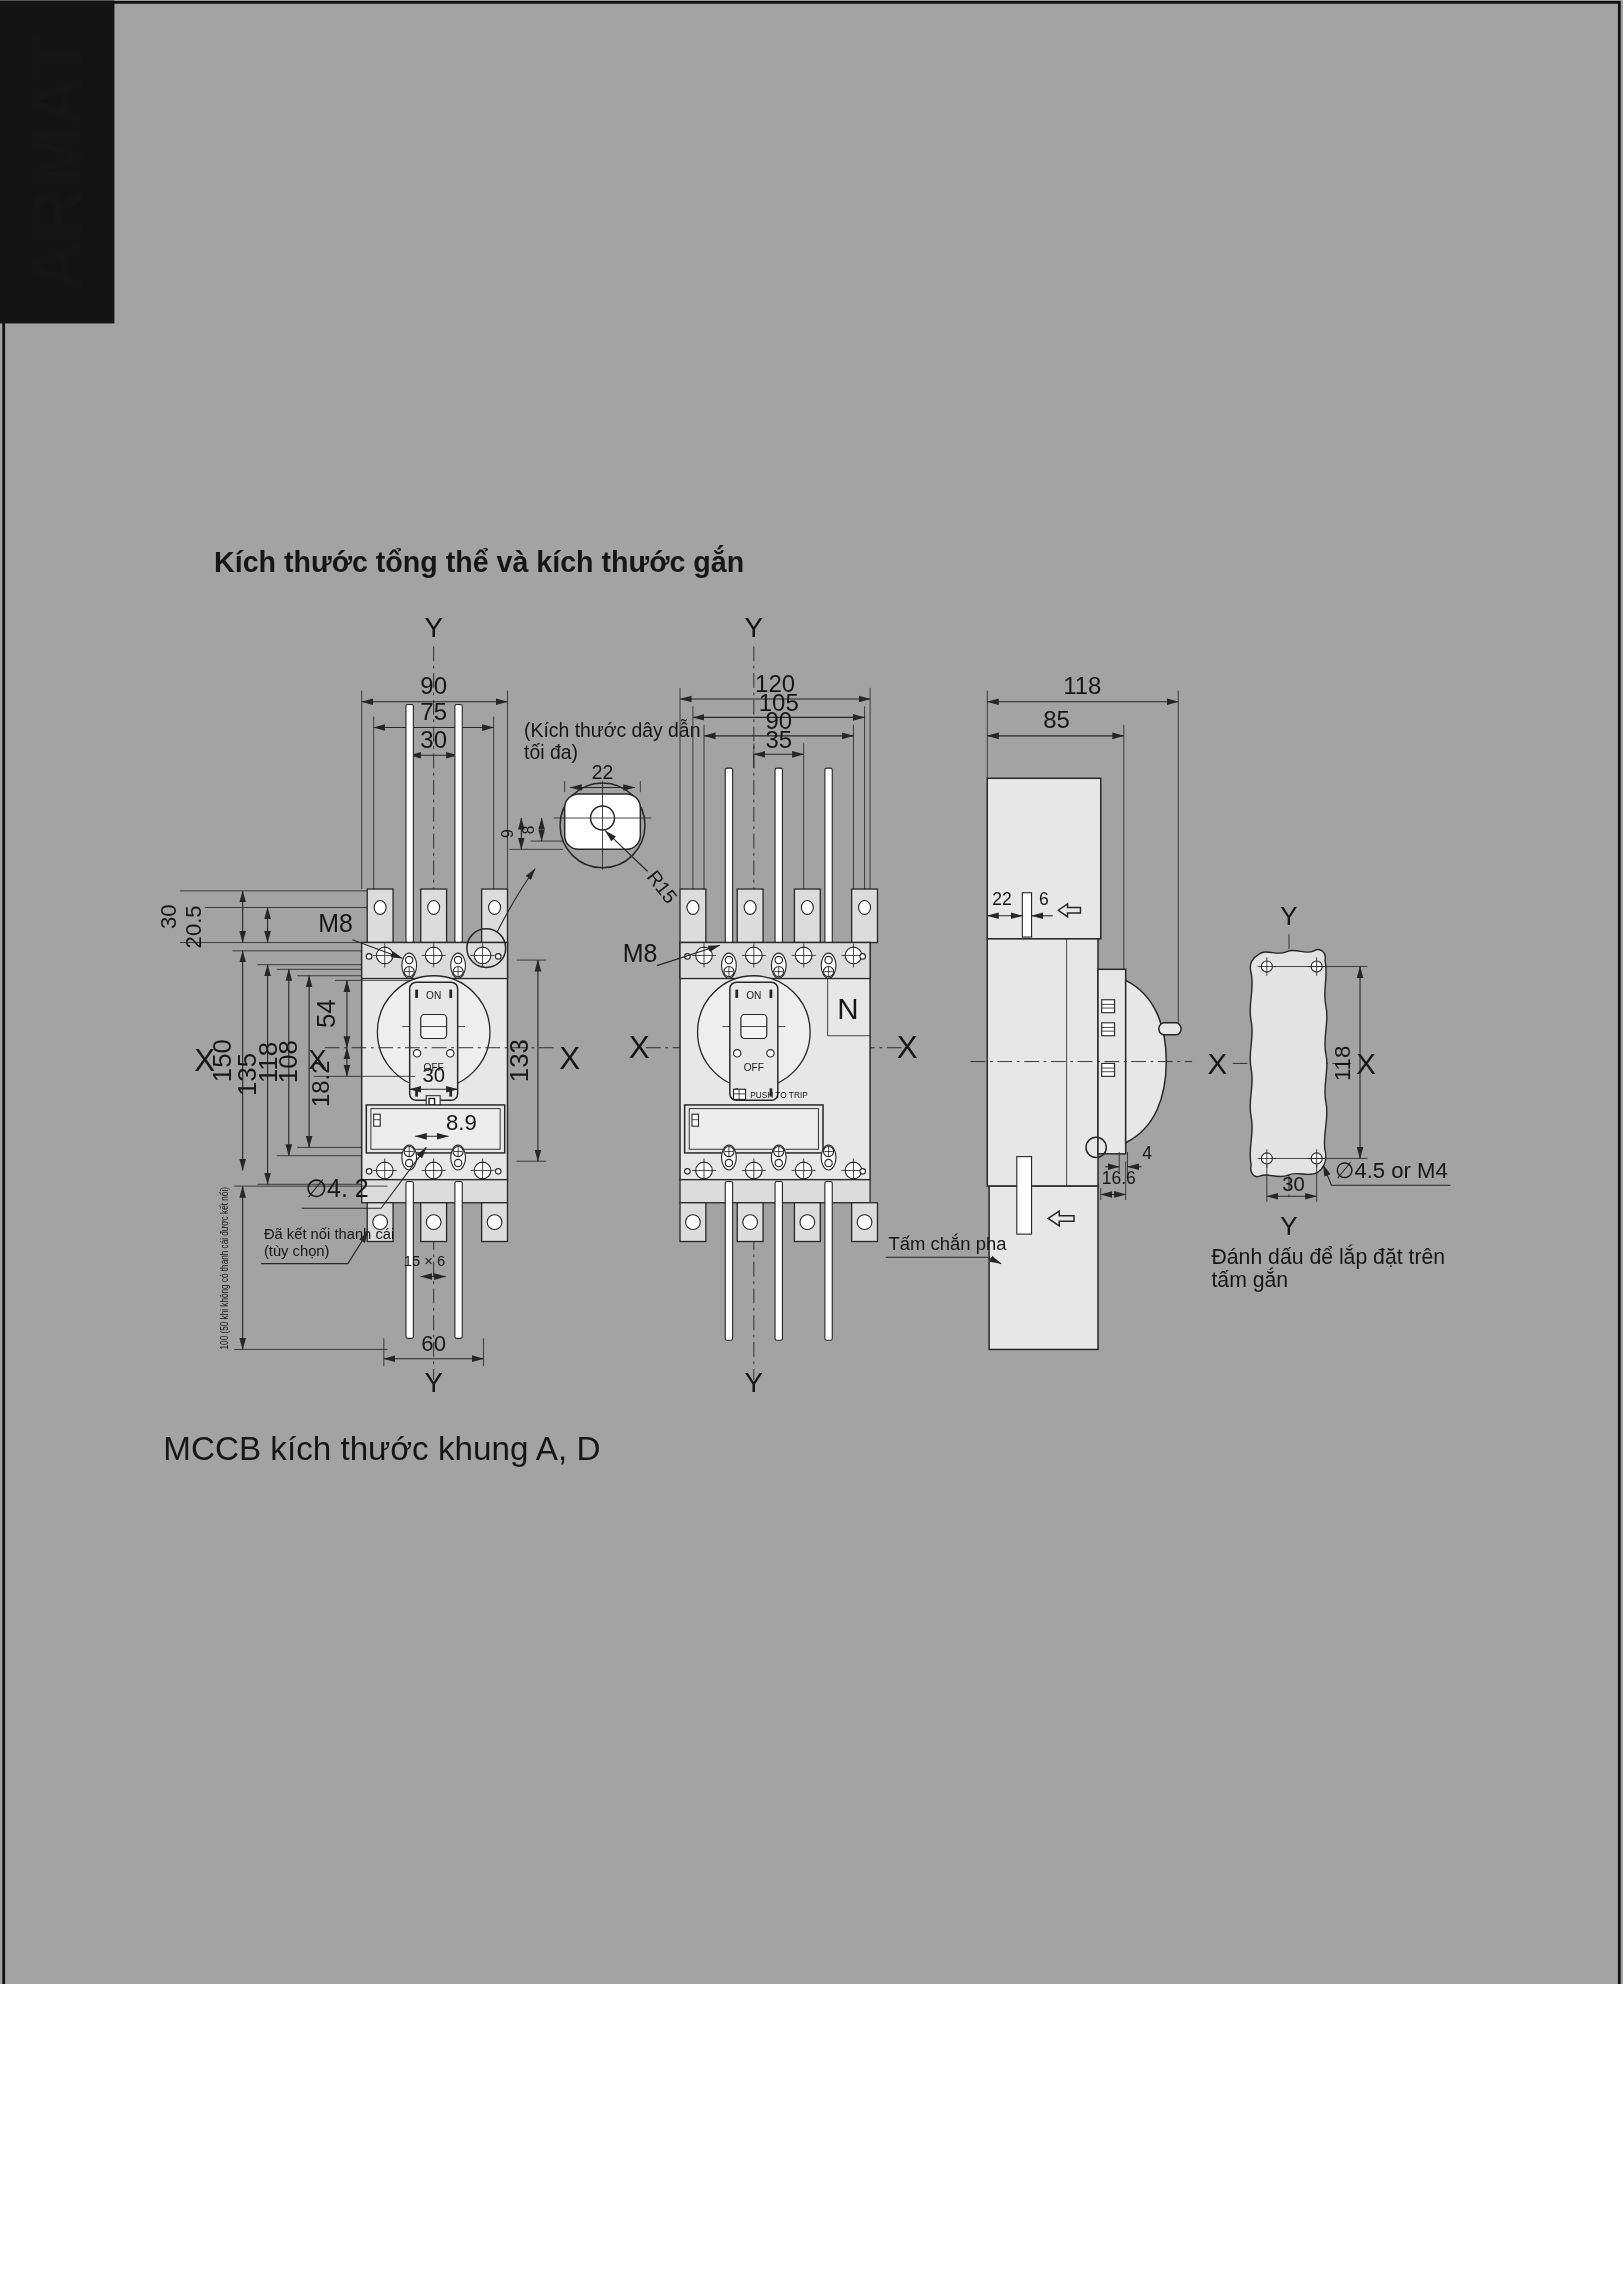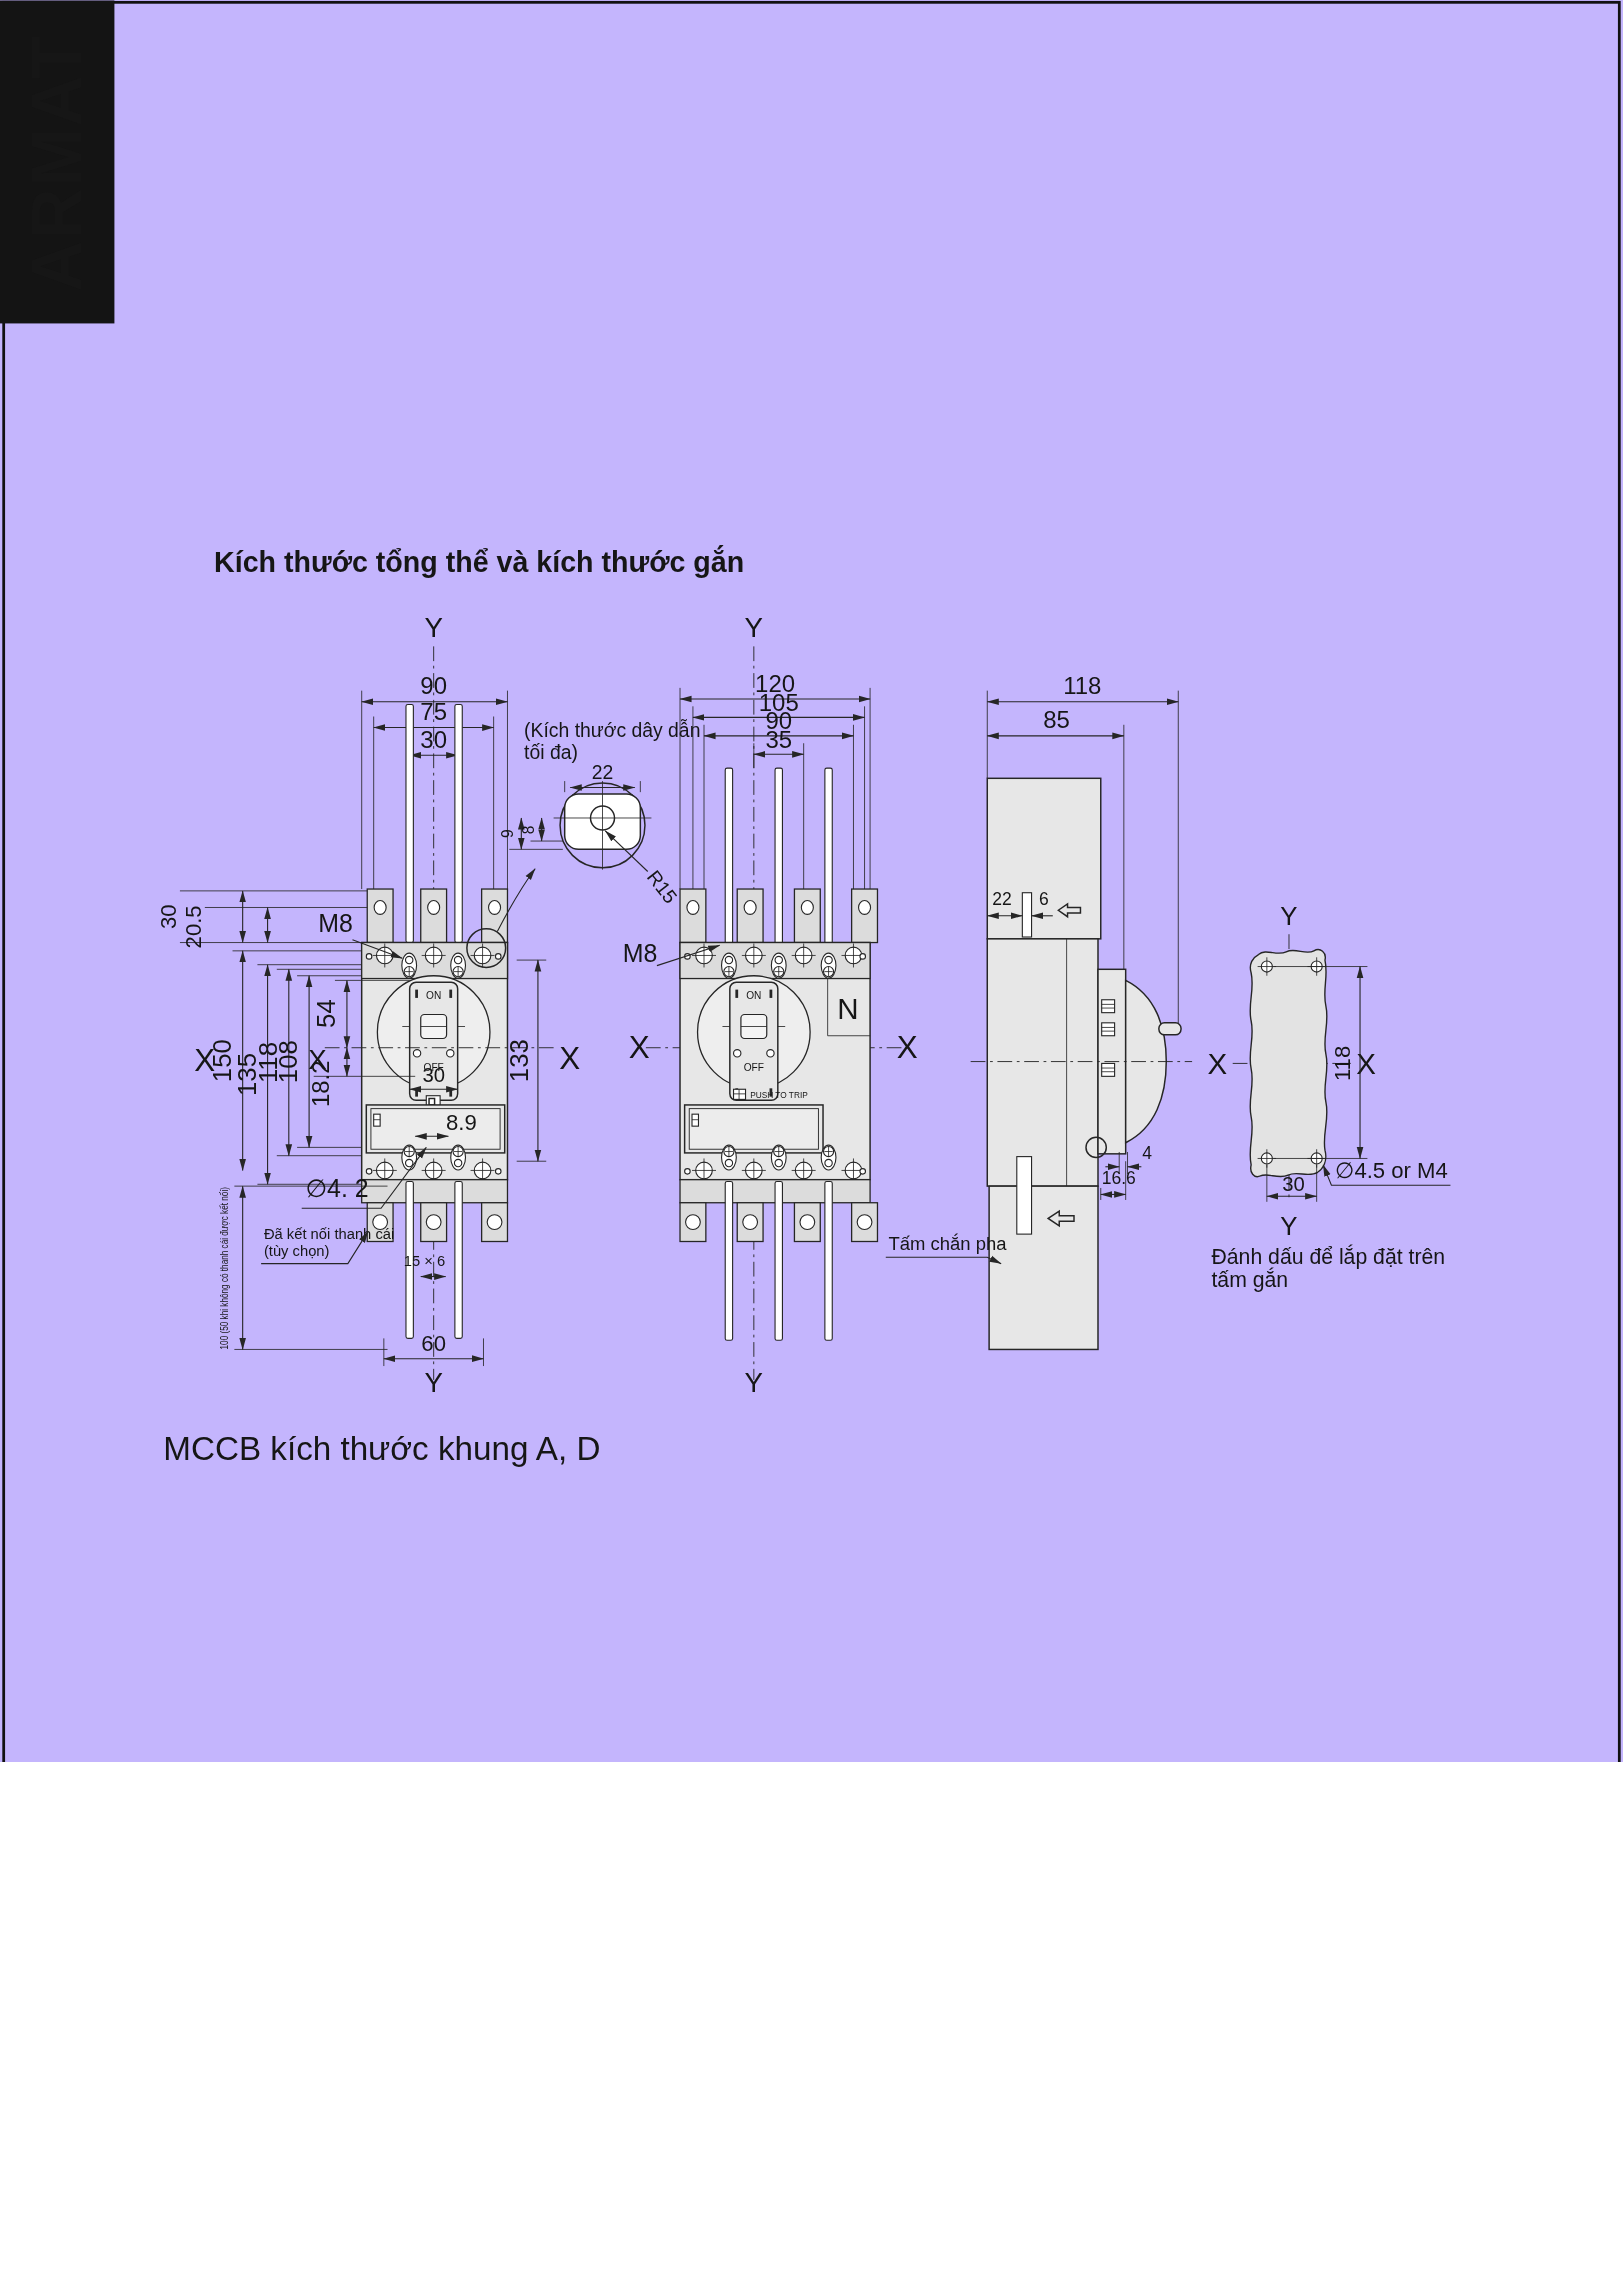--- a/index.html
+++ b/index.html
@@ -1,16 +1,16 @@
 <!DOCTYPE html>
 <html style="font-size:14.8px"><head>
 <meta charset="utf-8">
 <style>
   html,body{margin:0;padding:0;background:#fff}
-  .page{position:relative;width:1623px;height:1762px;background:#c4b5fd;overflow:hidden}
+  .page{position:relative;width:1623px;height:1984px;background:#a3a3a3;overflow:hidden}
   svg{display:block}
   text{font-family:"Liberation Sans",sans-serif;fill:#161616}
   .o{fill:#e7e7e7;stroke:#262626;stroke-width:1.6}
   .b{fill:#dcdcdc;stroke:#262626;stroke-width:1.4}
   .w{fill:#ffffff;stroke:#262626;stroke-width:1.2}
   .n{fill:none;stroke:#262626;stroke-width:1.6}
   .dim{stroke:#262626;stroke-width:1.2;fill:none}
   .ext{stroke:#262626;stroke-width:0.9;fill:none}
   .cl{stroke:#262626;stroke-width:1;stroke-dasharray:16 5 3 5;fill:none}
   .ld{stroke:#262626;stroke-width:1.2;fill:none}

